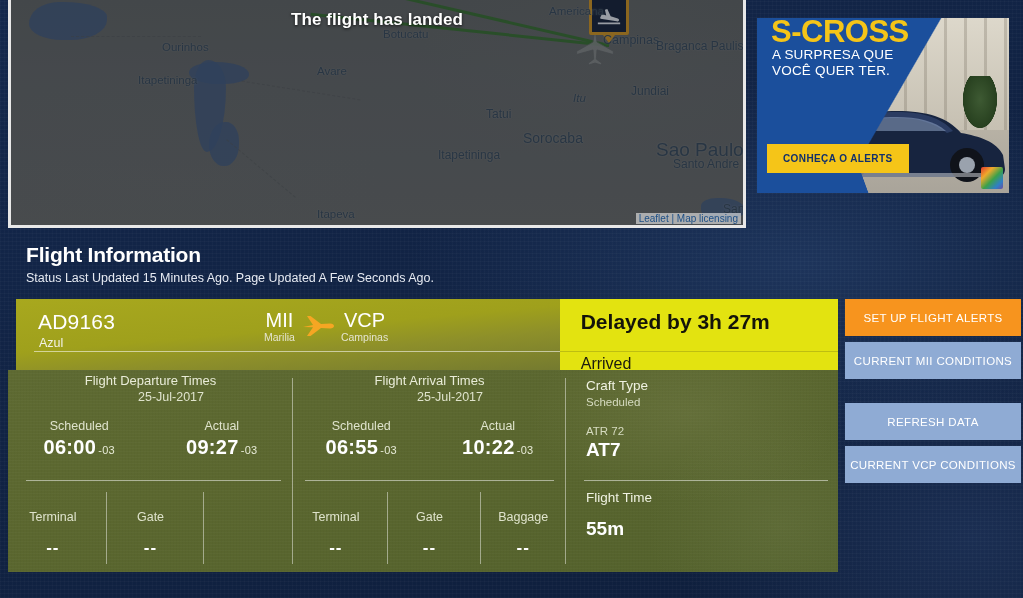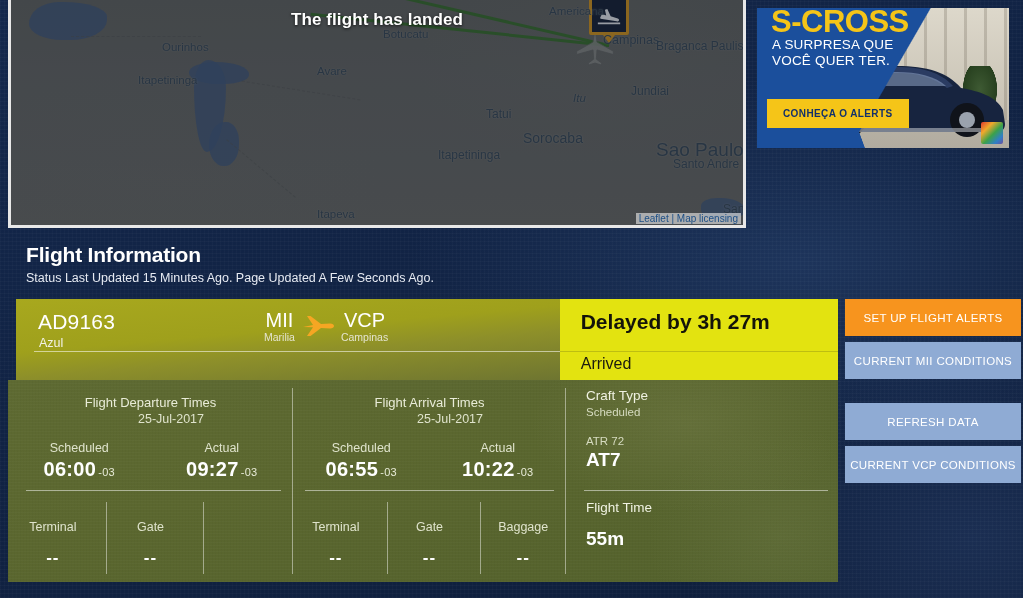--- a/index.html
+++ b/index.html
@@ -94,21 +94,21 @@
     position: absolute; right: 2px; bottom: 1px;
     background: rgba(255,255,255,0.55);
     color: #1d4f86;
     font-size: 10px;
     padding: 0 3px;
   }
   #map-attr span { color: #1d4f86; }
 
   
   #ad {
-    position: absolute; left: 757px; top: 8px; width: 252px; height: 140px;
+    position: absolute; left: 757px; top: 18px; width: 252px; height: 175px;
     overflow: hidden;
     background: #1b4f9c;
   }
   #ad .photo {
     position: absolute; right: 0; top: 0; width: 185px; height: 175px;
     background:
       linear-gradient(180deg, #cfcabc 0%, #d8d3c6 48%, #b9b3a6 60%, #a9a49a 100%);
   }
   #ad .bldg {
     position: absolute; right: 0; top: 0; width: 185px; height: 112px;
@@ -154,21 +154,21 @@
 
   
   #fi-header { position: absolute; left: 26px; top: 243px; }
   #fi-title { color: #ffffff; font-size: 21px; font-weight: bold; letter-spacing: -0.2px; }
   #fi-sub { color: #e6eaf2; font-size: 12.5px; margin-top: 4px; }
 
   
   #panel {
     position: absolute; left: 8px; top: 299px; width: 830px; height: 283px;
   }
-  #panel-top { position: relative; height: 81px; display: flex; padding-left: 8px; }
+  #panel-top { position: relative; height: 71px; display: flex; padding-left: 8px; }
   #ident-block {
     position: relative;
     width: 549px; height: 81px;
     background: linear-gradient(175deg, #a8a81e 0%, #9fa01c 42%, #8d8f2a 62%, #6e7531 100%);
     overflow: hidden;
   }
   #ident-block::after {
     content:""; position:absolute; left:18px; right:0; top:52px; height:1px;
     background: rgba(255,255,255,0.55);
   }
@@ -206,21 +206,21 @@
     display: flex;
   }
   .bcol { position: relative; height: 202px; }
   .bcol.dep { width: 285px; }
   .bcol.arr { width: 273px; }
   .bcol.craft { width: 272px; }
   .vsep {
     position: absolute; top: 8px; width: 1px; height: 186px;
     background: rgba(255,255,255,0.45);
   }
-  .sec-title { text-align:center; color:#e9ecd8; font-size:13px; padding-top: 15px; }
+  .sec-title { text-align:center; color:#e9ecd8; font-size:13px; padding-top: 3px; }
   .sec-date { text-align:center; color:#dfe3cc; font-size:12.5px; padding-top: 2px; padding-left: 41px; }
   .times-row { display:flex; padding-top: 15px; }
   .tcell { flex:1; text-align:center; }
   .tlabel { color:#dfe3cc; font-size:12.5px; }
   .tvalue { color:#ffffff; font-size:20px; font-weight:bold; margin-top:3px; letter-spacing:.3px; }
   .tvalue .tz { font-size:11px; font-weight:normal; color:#e8ebd8; margin-left:2px; }
   .hr {
     position:absolute; height:1px; background: rgba(255,255,255,0.5);
   }
   .sub-row { position:absolute; left:0; right:0; top:130px; display:flex;gap:8px; }

